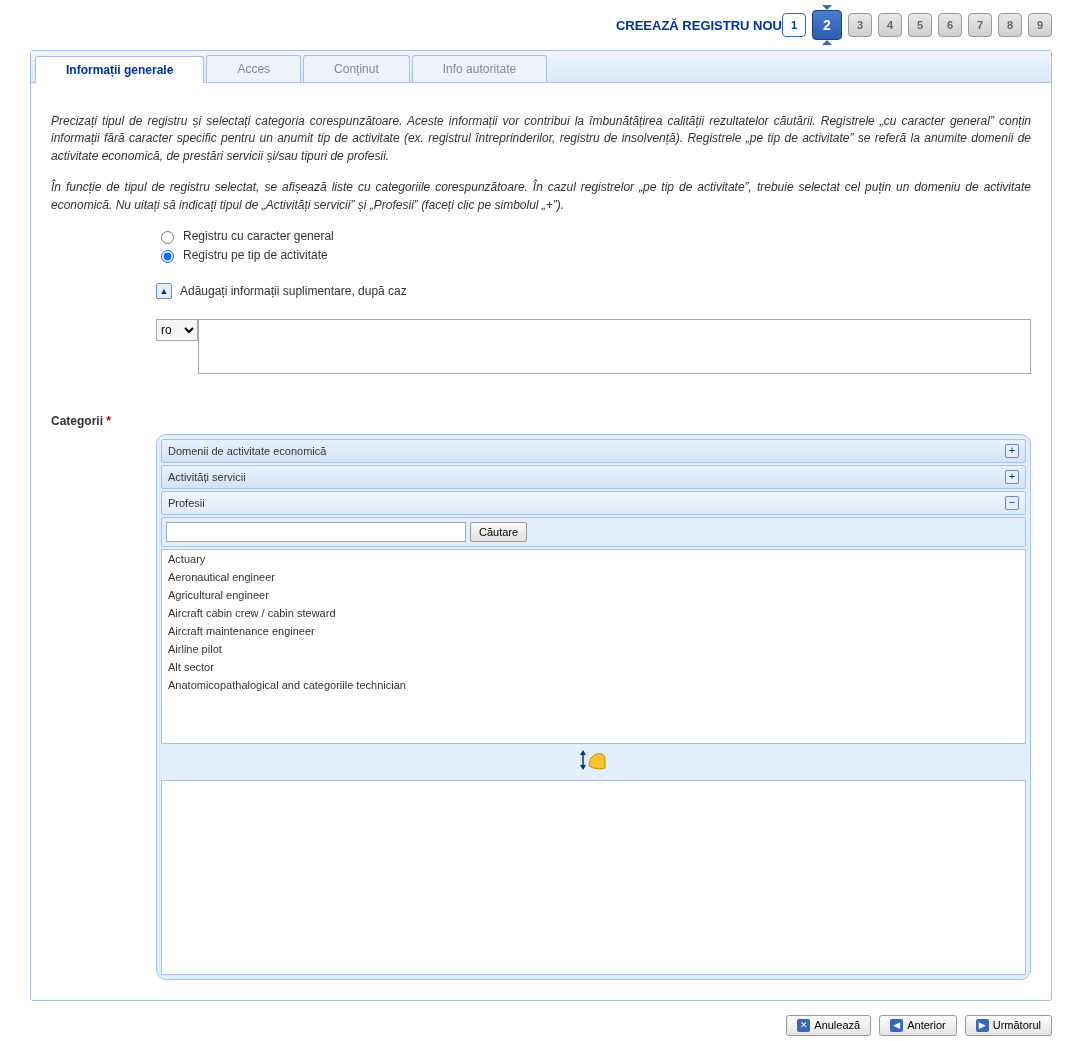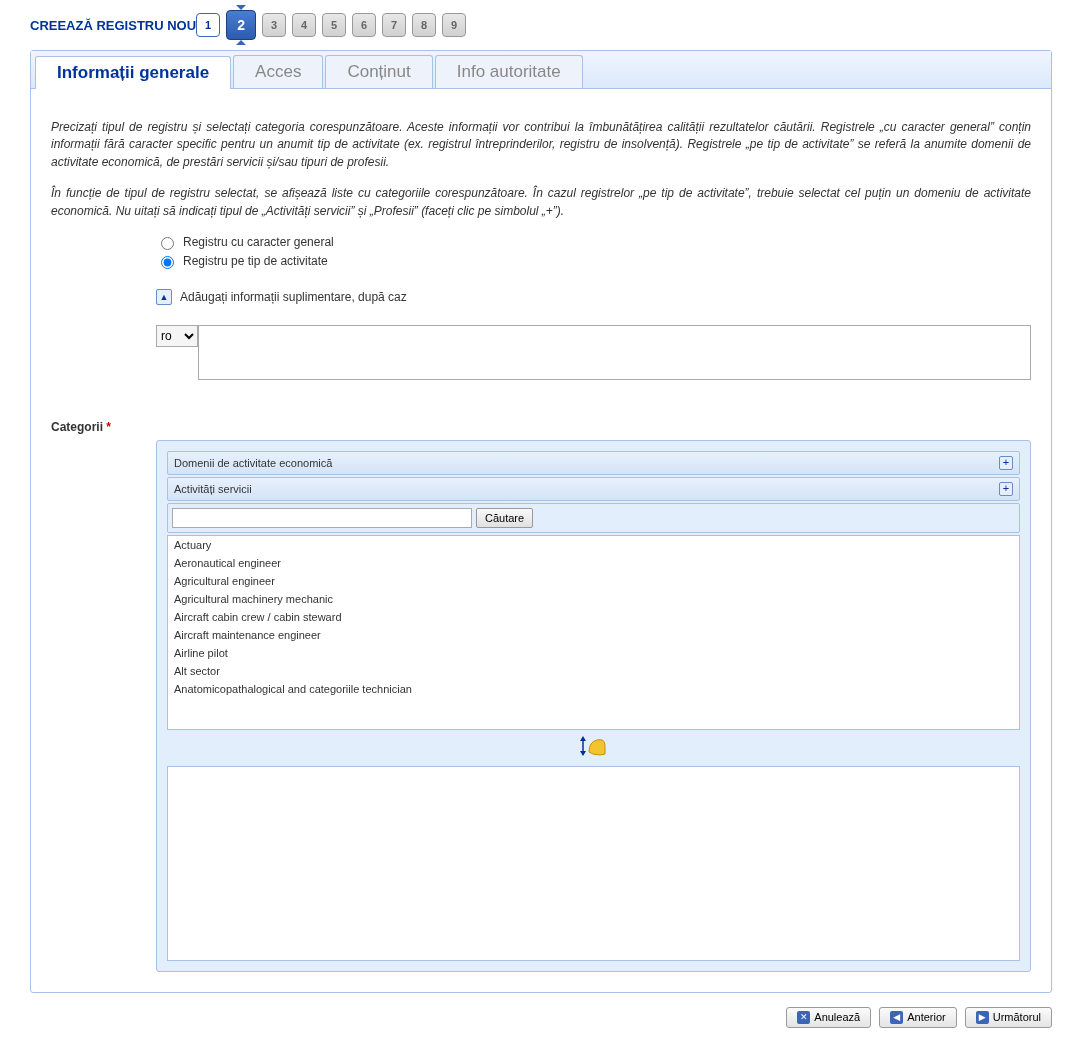--- a/index.html
+++ b/index.html
@@ -10,21 +10,21 @@
     background: #fff;
     color: #333;
   }
   .page {
     width: 1082px;
     margin: 0 auto;
     padding: 10px 30px 20px 30px;
   }
   .header-row {
     display: flex;
-    justify-content: flex-start;
+    justify-content: flex-end;
     align-items: center;
     margin-bottom: 10px;
   }
   .title {
     font-weight: bold;
     color: #003399;
     font-size: 13px;
   }
   .steps {
     display: flex;
@@ -83,22 +83,22 @@
     padding: 0;
   }
   .tabs {
     display: flex;
     gap: 2px;
     padding: 4px 4px 0 4px;
     background: linear-gradient(#eef5ff,#dce9fa);
     border-bottom: 1px solid #a7c2e6;
   }
   .tab {
-    padding: 6px 21px;
-    font-size: 17px;
+    padding: 6px 30px;
+    font-size: 12px;
     border: 1px solid #a7c2e6;
     border-bottom: none;
     border-radius: 3px 3px 0 0;
     background: #eef3fb;
     color: #888;
     cursor: pointer;
   }
   .tab.active {
     background: #fff;
     color: #003399;
@@ -175,24 +175,24 @@
     height: 55px;
     border: 1px solid #aaa;
     background: #fff;
     resize: none;
     font-family: inherit;
     font-size: 12px;
     padding:4px;
   }
   .categories-panel {
     border: 1px solid #a7c2e6;
-    border-radius: 3px;
+    border-radius: 10px;
     background: #e3eefc;
     margin-left: 105px;
-    padding: 10px;
+    padding: 4px;
   }
   .cat-header {
     background: linear-gradient(#e8f1fc,#d3e3f7);
     border: 1px solid #a7c2e6;
     border-radius: 2px;
     padding: 4px 6px;
     margin-bottom: 2px;
     display: flex;
     justify-content: space-between;
     align-items: center;
@@ -357,31 +357,34 @@
 
       <div class="categories-panel">
         <div class="cat-header">
           <span>Domenii de activitate economică</span>
           <span class="expand-icon">+</span>
         </div>
         <div class="cat-header">
           <span>Activități servicii</span>
           <span class="expand-icon">+</span>
         </div>
+        <div class="cat-header open">
+          <span>Profesii</span>
+          <span class="collapse-icon">−</span>
+        </div>
 
         <div class="search-row">
           <input type="text" style="">
           <button class="search-btn">Căutare</button>
         </div>
 
         <div class="listbox-wrap">
           <div class="listbox-item">Actuary</div>
           <div class="listbox-item">Aeronautical engineer</div>
           <div class="listbox-item">Agricultural engineer</div>
-          <div class="listbox-item">Agricultural machinery mechanic</div>
           <div class="listbox-item">Aircraft cabin crew / cabin steward</div>
           <div class="listbox-item">Aircraft maintenance engineer</div>
           <div class="listbox-item">Airline pilot</div>
           <div class="listbox-item">Alt sector</div>
           <div class="listbox-item">Anatomicopathalogical and categoriile technician</div>
         </div>
 
         <div class="drag-handle">
           <svg width="30" height="24" viewBox="0 0 30 24">
             <line x1="4" y1="5" x2="4" y2="19" stroke="#003399" stroke-width="1.5"></line>

